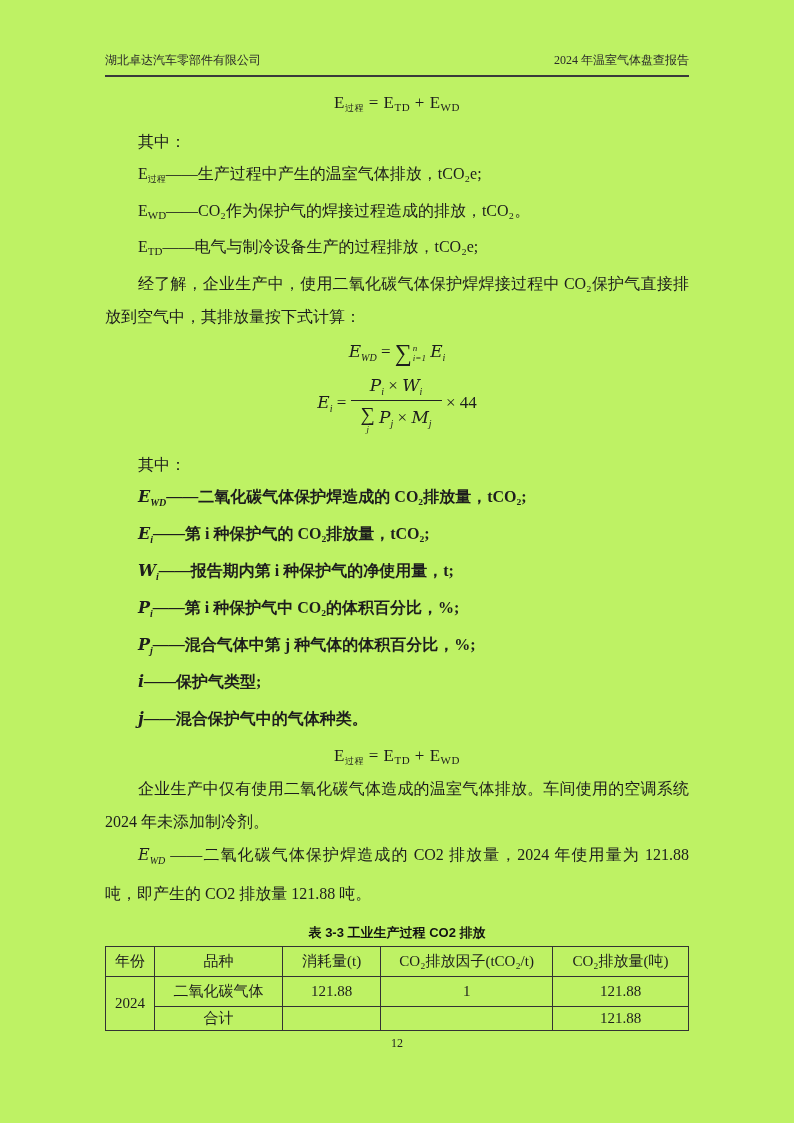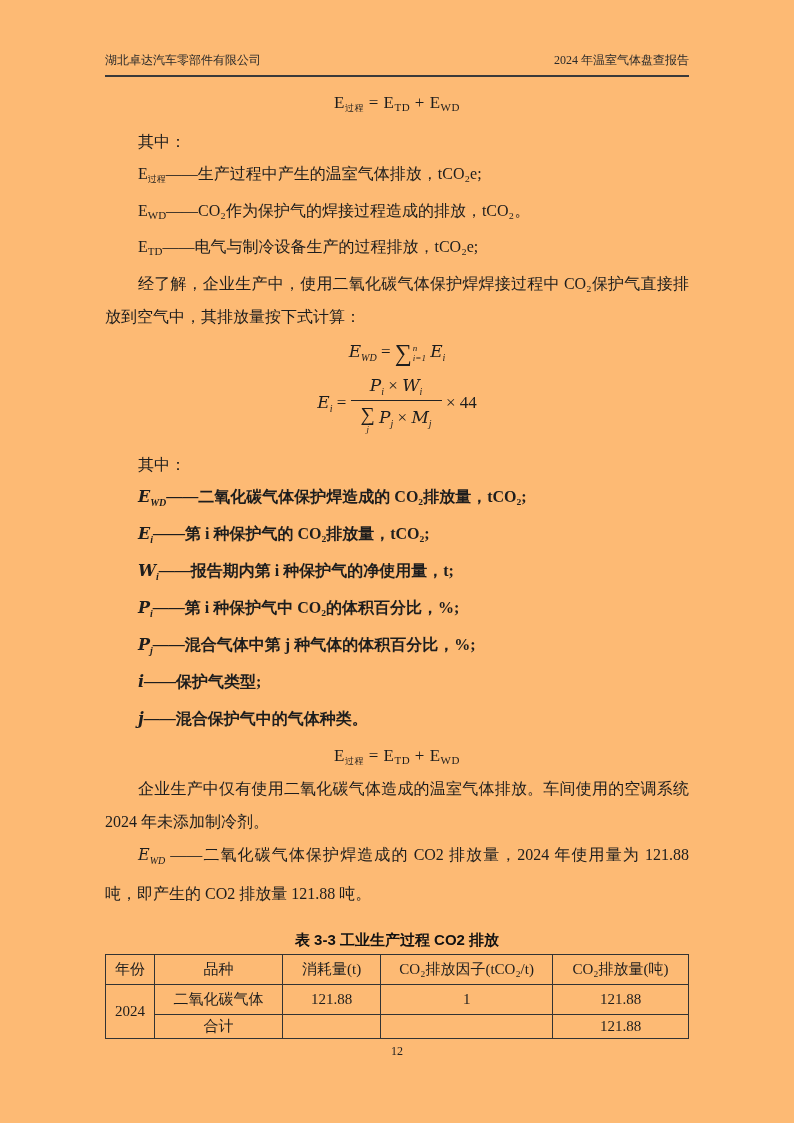--- a/index.html
+++ b/index.html
@@ -1,20 +1,20 @@
 <!DOCTYPE html>
 <html><head>
 <meta charset="utf-8">
 <style>
   html, body { margin:0; padding:0; background:#ffffff; }
   .page {
     position:relative;
     width:794px; height:1123px;
     margin:0 auto;
-    background:#fdba74;
+    background:#bef264;
     box-sizing:border-box;
     padding:0 105px;
     font-family:"Liberation Serif","DejaVu Serif",serif;
     color:#1d1d1d;
     overflow:hidden;
   }
   
   .header {
     display:flex; justify-content:space-between; align-items:flex-end;
     padding-top:52px; padding-bottom:6px;
@@ -45,24 +45,24 @@
   .frac { display:inline-block; vertical-align:middle; text-align:center; }
   .frac .num { display:block; padding:0 10px 3px; border-bottom:1.5px solid #222; }
   .frac .den { display:block; padding:3px 10px 0; }
   .sig-stack { display:inline-flex; flex-direction:column; align-items:center; vertical-align:middle; }
   .sig { font-size:20px; line-height:1; font-style:normal; }
   .sig-under { font-size:9px; font-style:italic; line-height:9px; margin-top:1px; }
   .gap-s { margin-top:10px; }
   .gap-m { margin-top:14px; }
   
   .tbl-title {
-    margin-top:21px; margin-bottom:4px;
+    margin-top:14px; margin-bottom:4px;
     text-align:center;
     font-family:"Liberation Sans","DejaVu Sans",sans-serif;
-    font-weight:bold; font-size:15px; color:#111;
+    font-weight:bold; font-size:13px; color:#111;
   }
   table.emissions {
     width:100%; border-collapse:collapse; table-layout:fixed;
     font-size:15px; color:#1d1d1d;
   }
   table.emissions th, table.emissions td {
     border:1.6px solid #333; text-align:center; vertical-align:middle;
     font-weight:normal; padding:0 2px; overflow:hidden;
   }
   .col-year { width:8.4%; }

